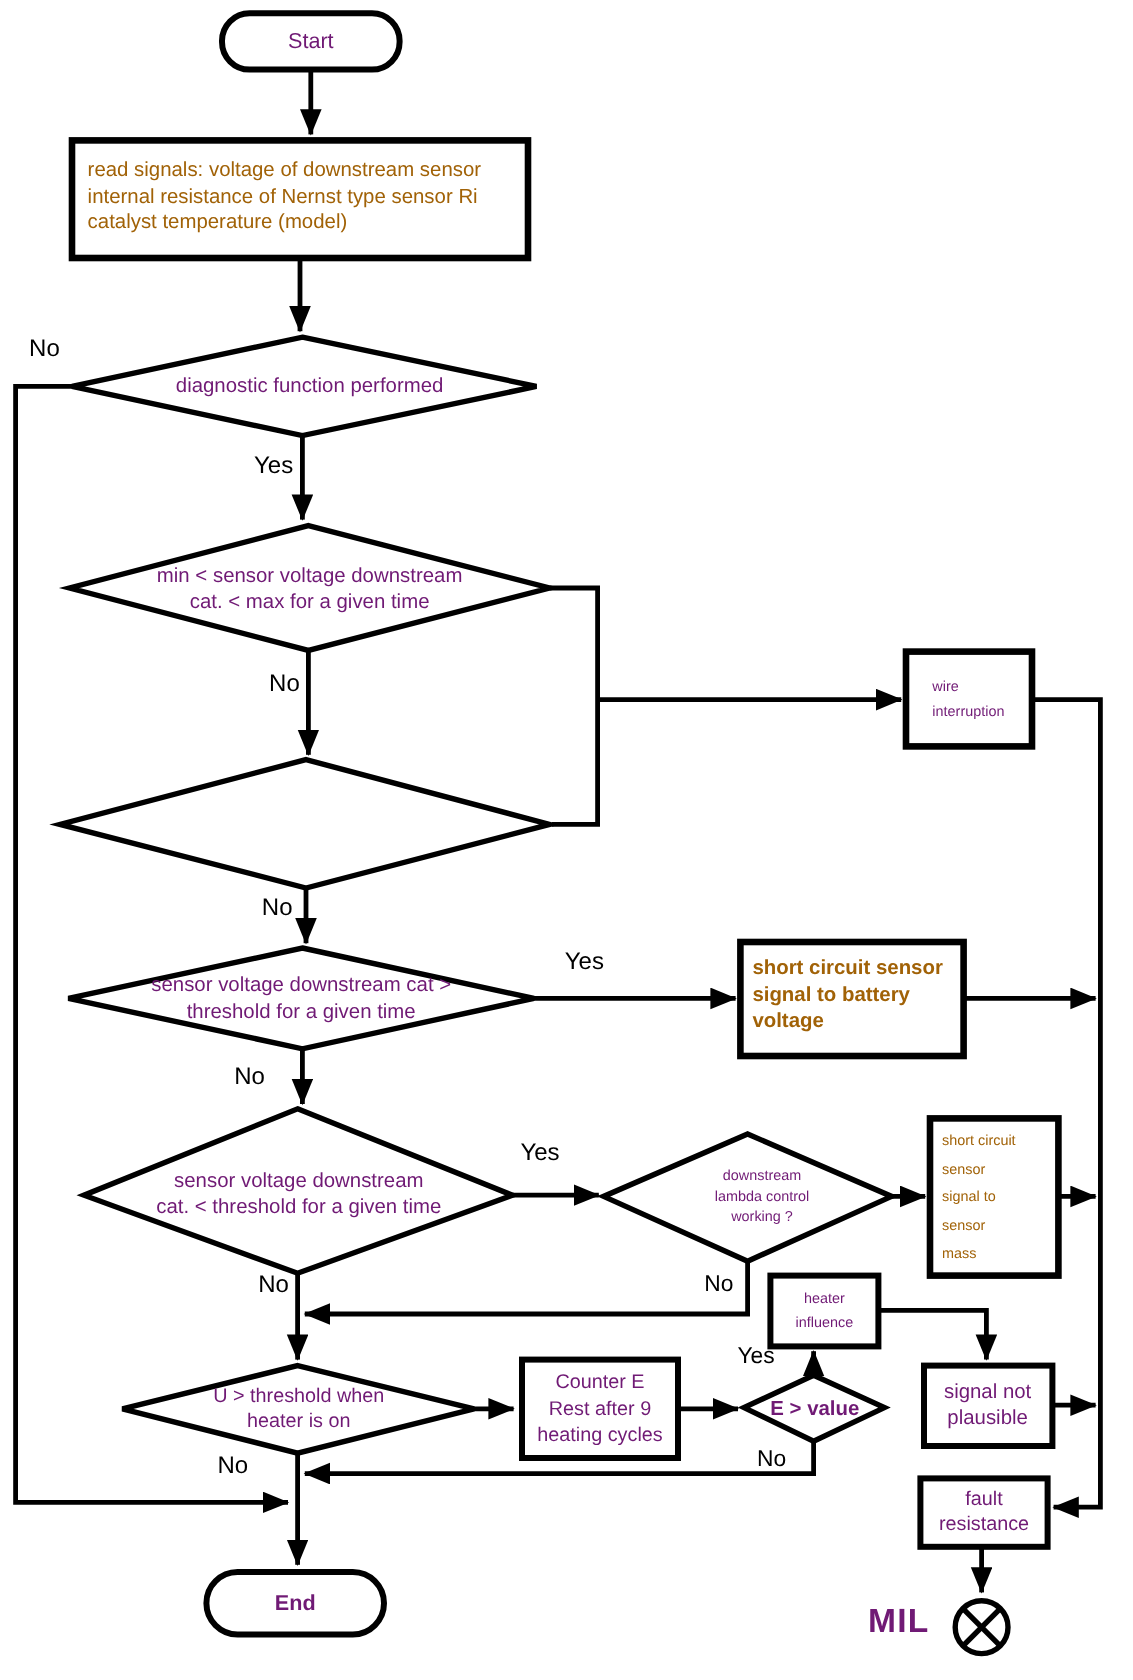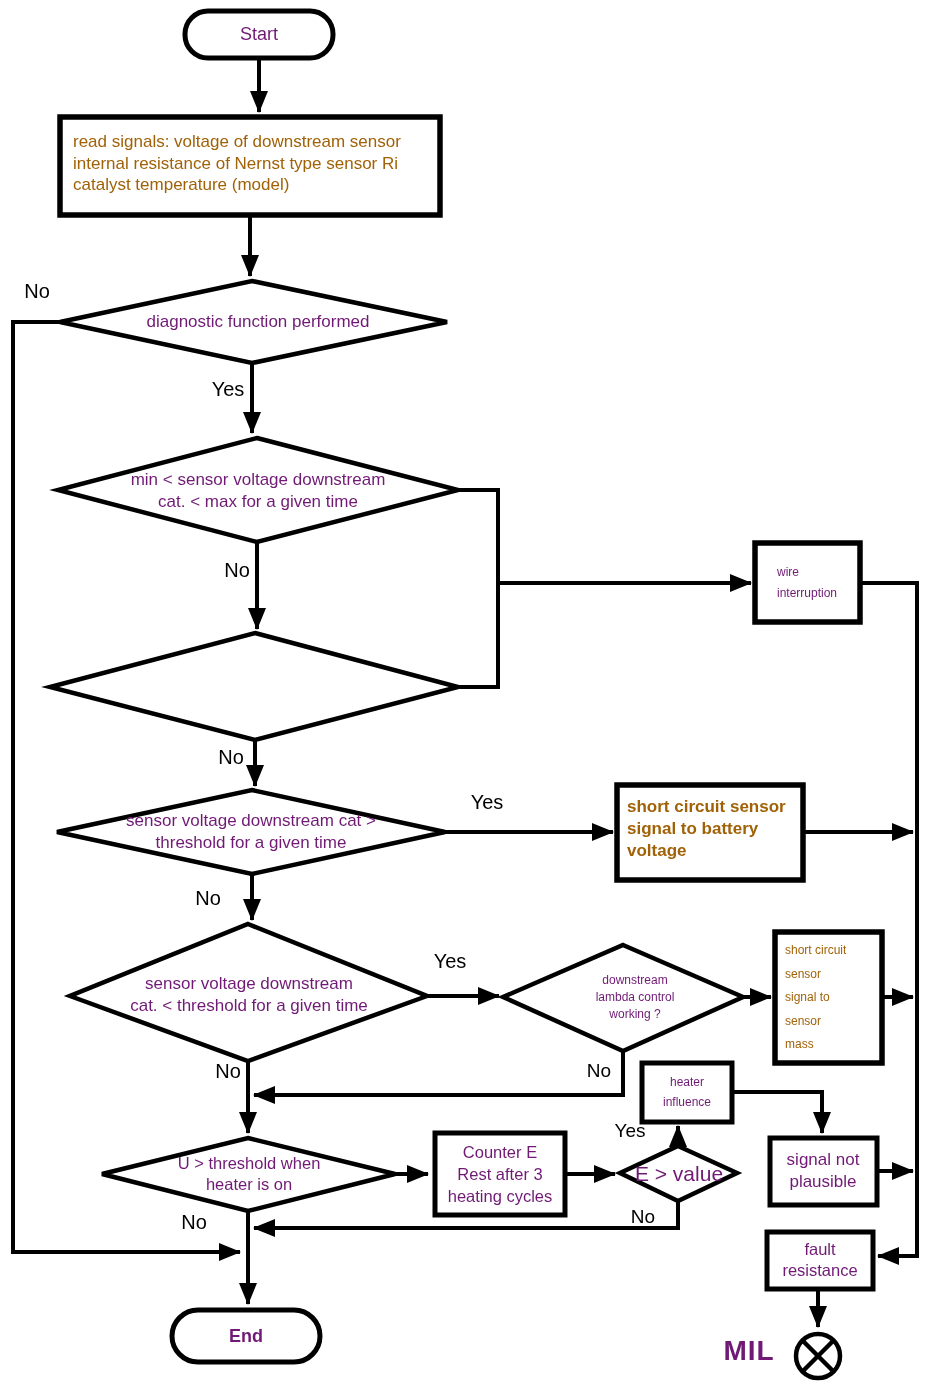--- a/index.html
+++ b/index.html
@@ -154,23 +154,23 @@
 
   <div class="lbl small" style="left:687px;top:1092px;line-height:20px;">heater
 influence</div>
   <div class="tag" style="left:630px;top:1131px;font-size:19px;">Yes</div>
 
   <div class="lbl" style="left:249px;top:1174px;font-size:16.5px;line-height:21px;">U &gt; threshold when
 heater is on</div>
   <div class="tag" style="left:194px;top:1222px;">No</div>
 
   <div class="lbl" style="left:500px;top:1174px;font-size:16.5px;line-height:22px;">Counter E
-Rest after 3
+Rest after 9
 heating cycles</div>
-  <div class="lbl" style="left:679px;top:1174px;font-size:21px;">E &gt; value</div>
+  <div class="lbl" style="left:679px;top:1174px;font-size:17px;font-weight:bold;">E &gt; value</div>
   <div class="tag" style="left:643px;top:1217px;font-size:19px;">No</div>
 
   <div class="lbl" style="left:823px;top:1171px;line-height:22px;">signal not
 plausible</div>
   <div class="lbl" style="left:820px;top:1260px;font-size:16.5px;line-height:21px;">fault
 resistance</div>
 
   <div class="lbl t-mil" style="left:749px;top:1351px;">MIL</div>
   <div class="lbl t-end" style="left:246px;top:1336px;">End</div>
 

